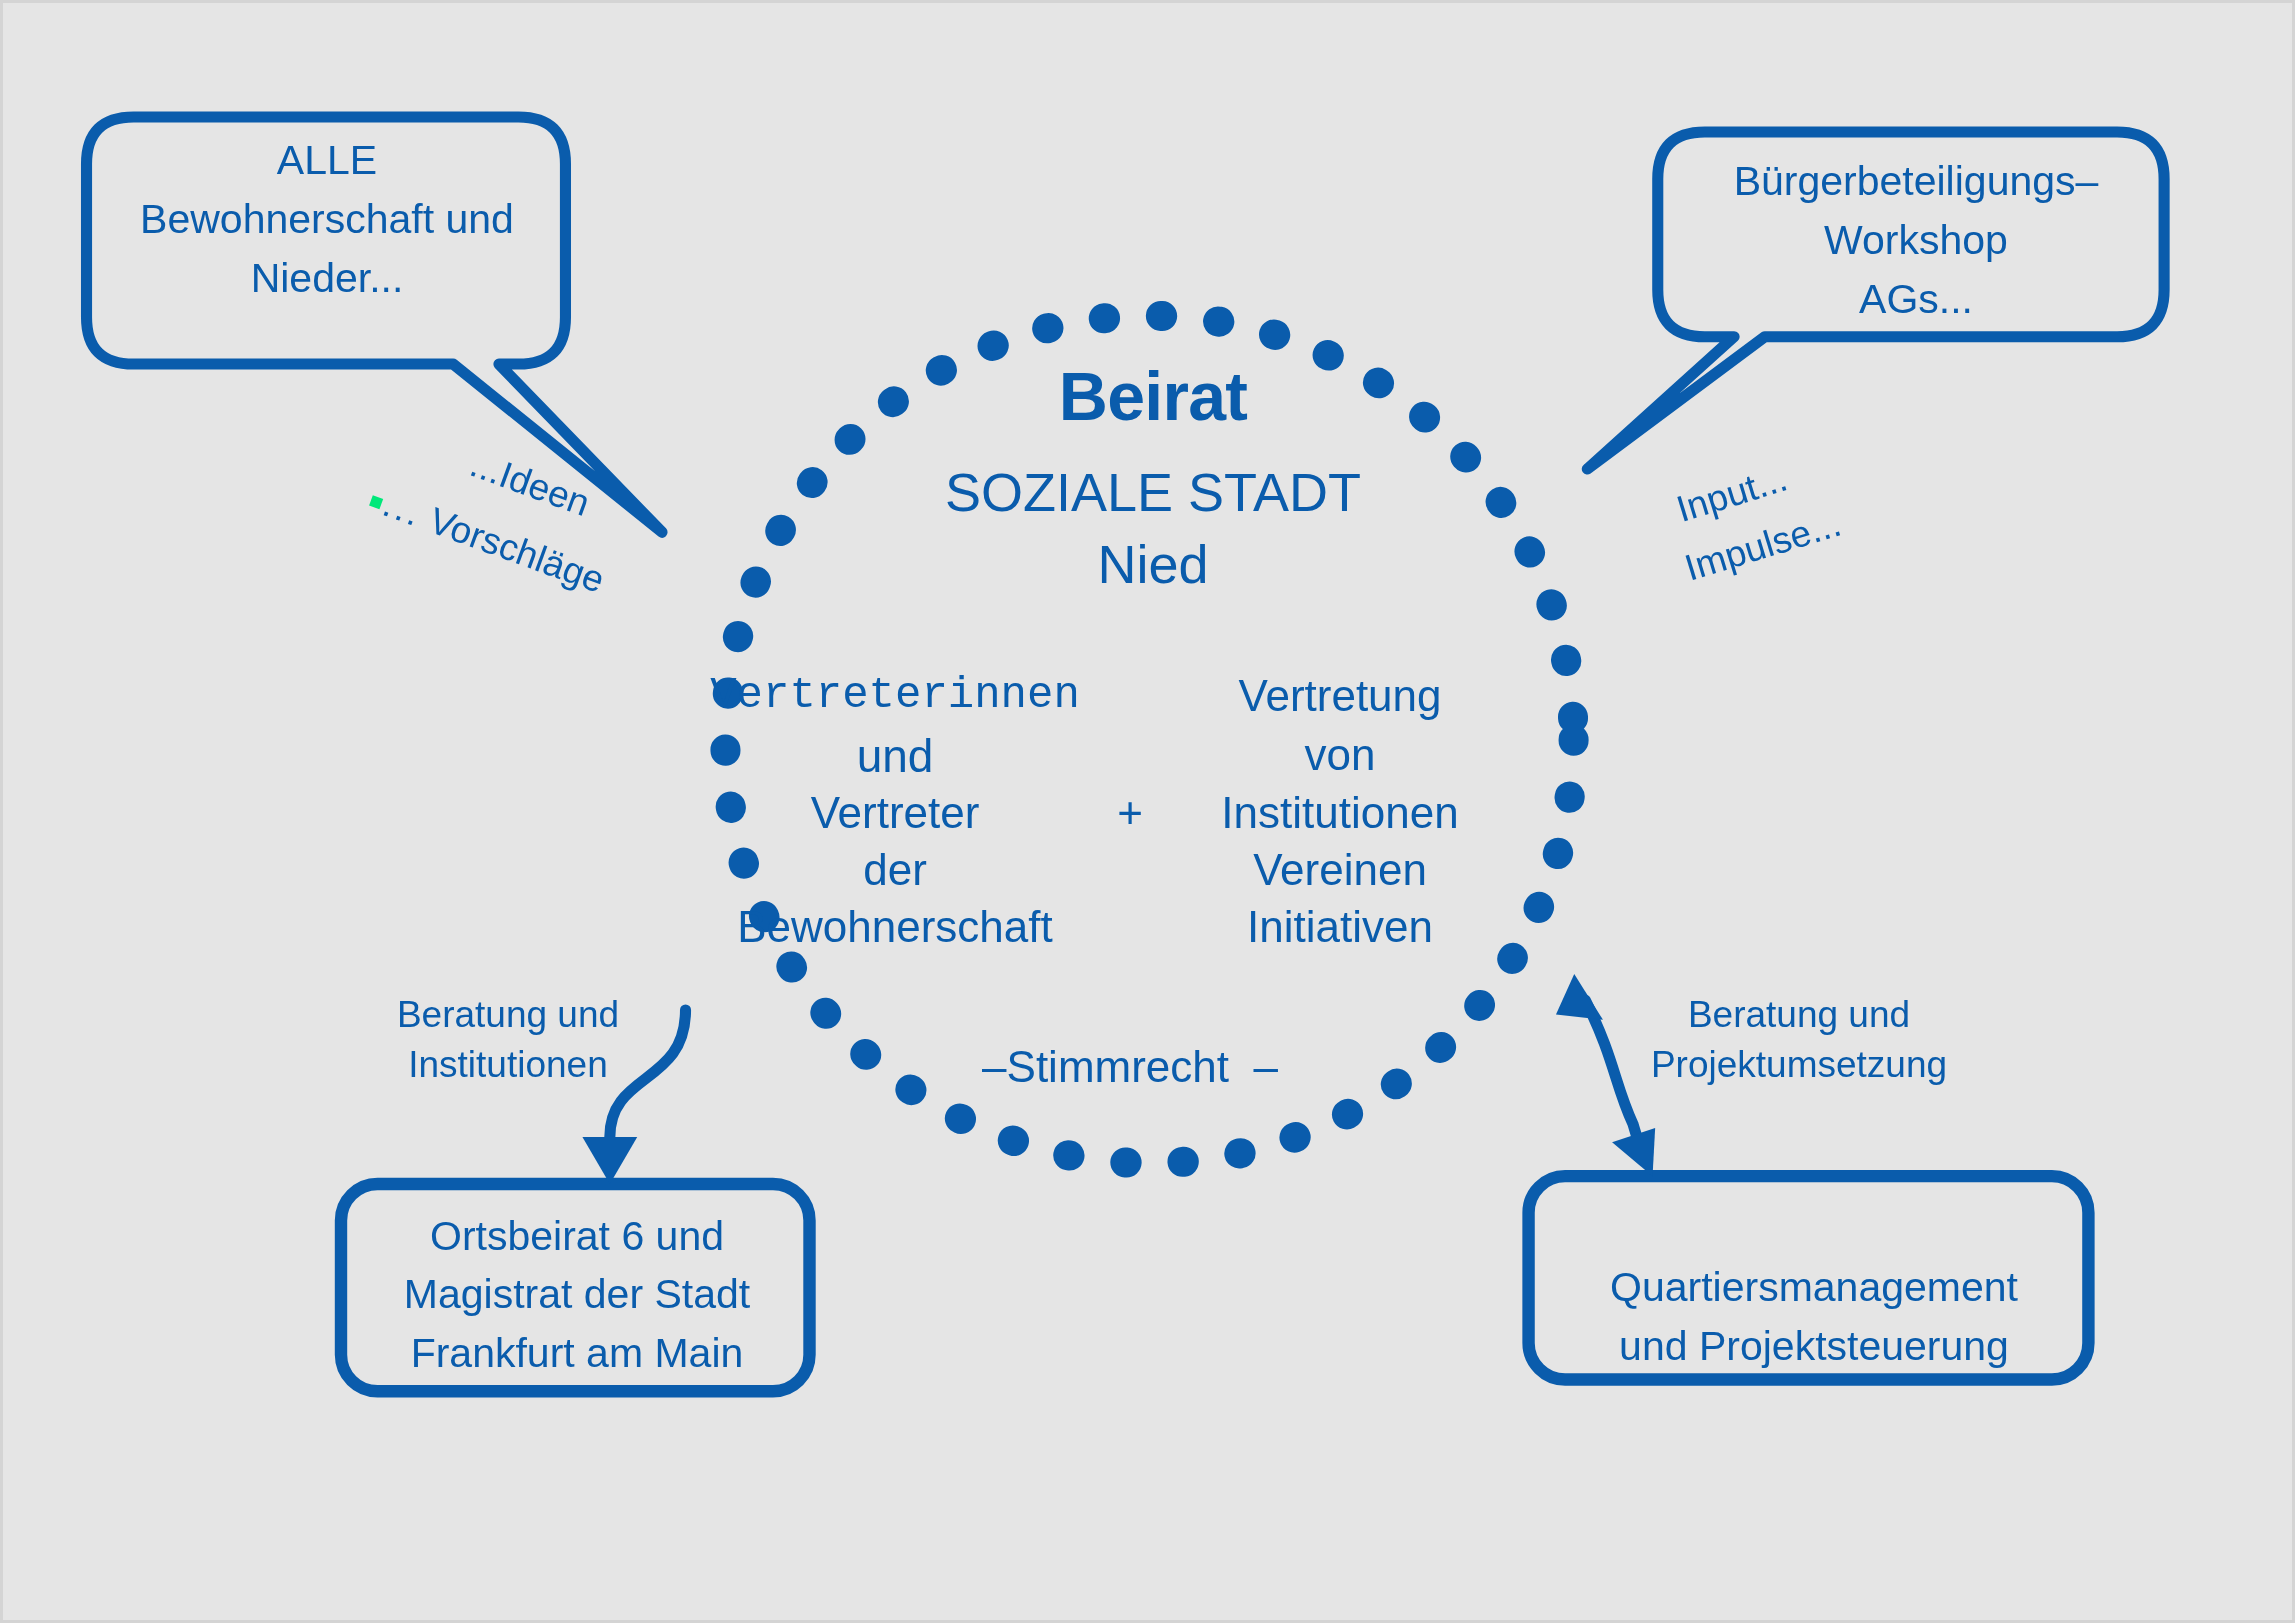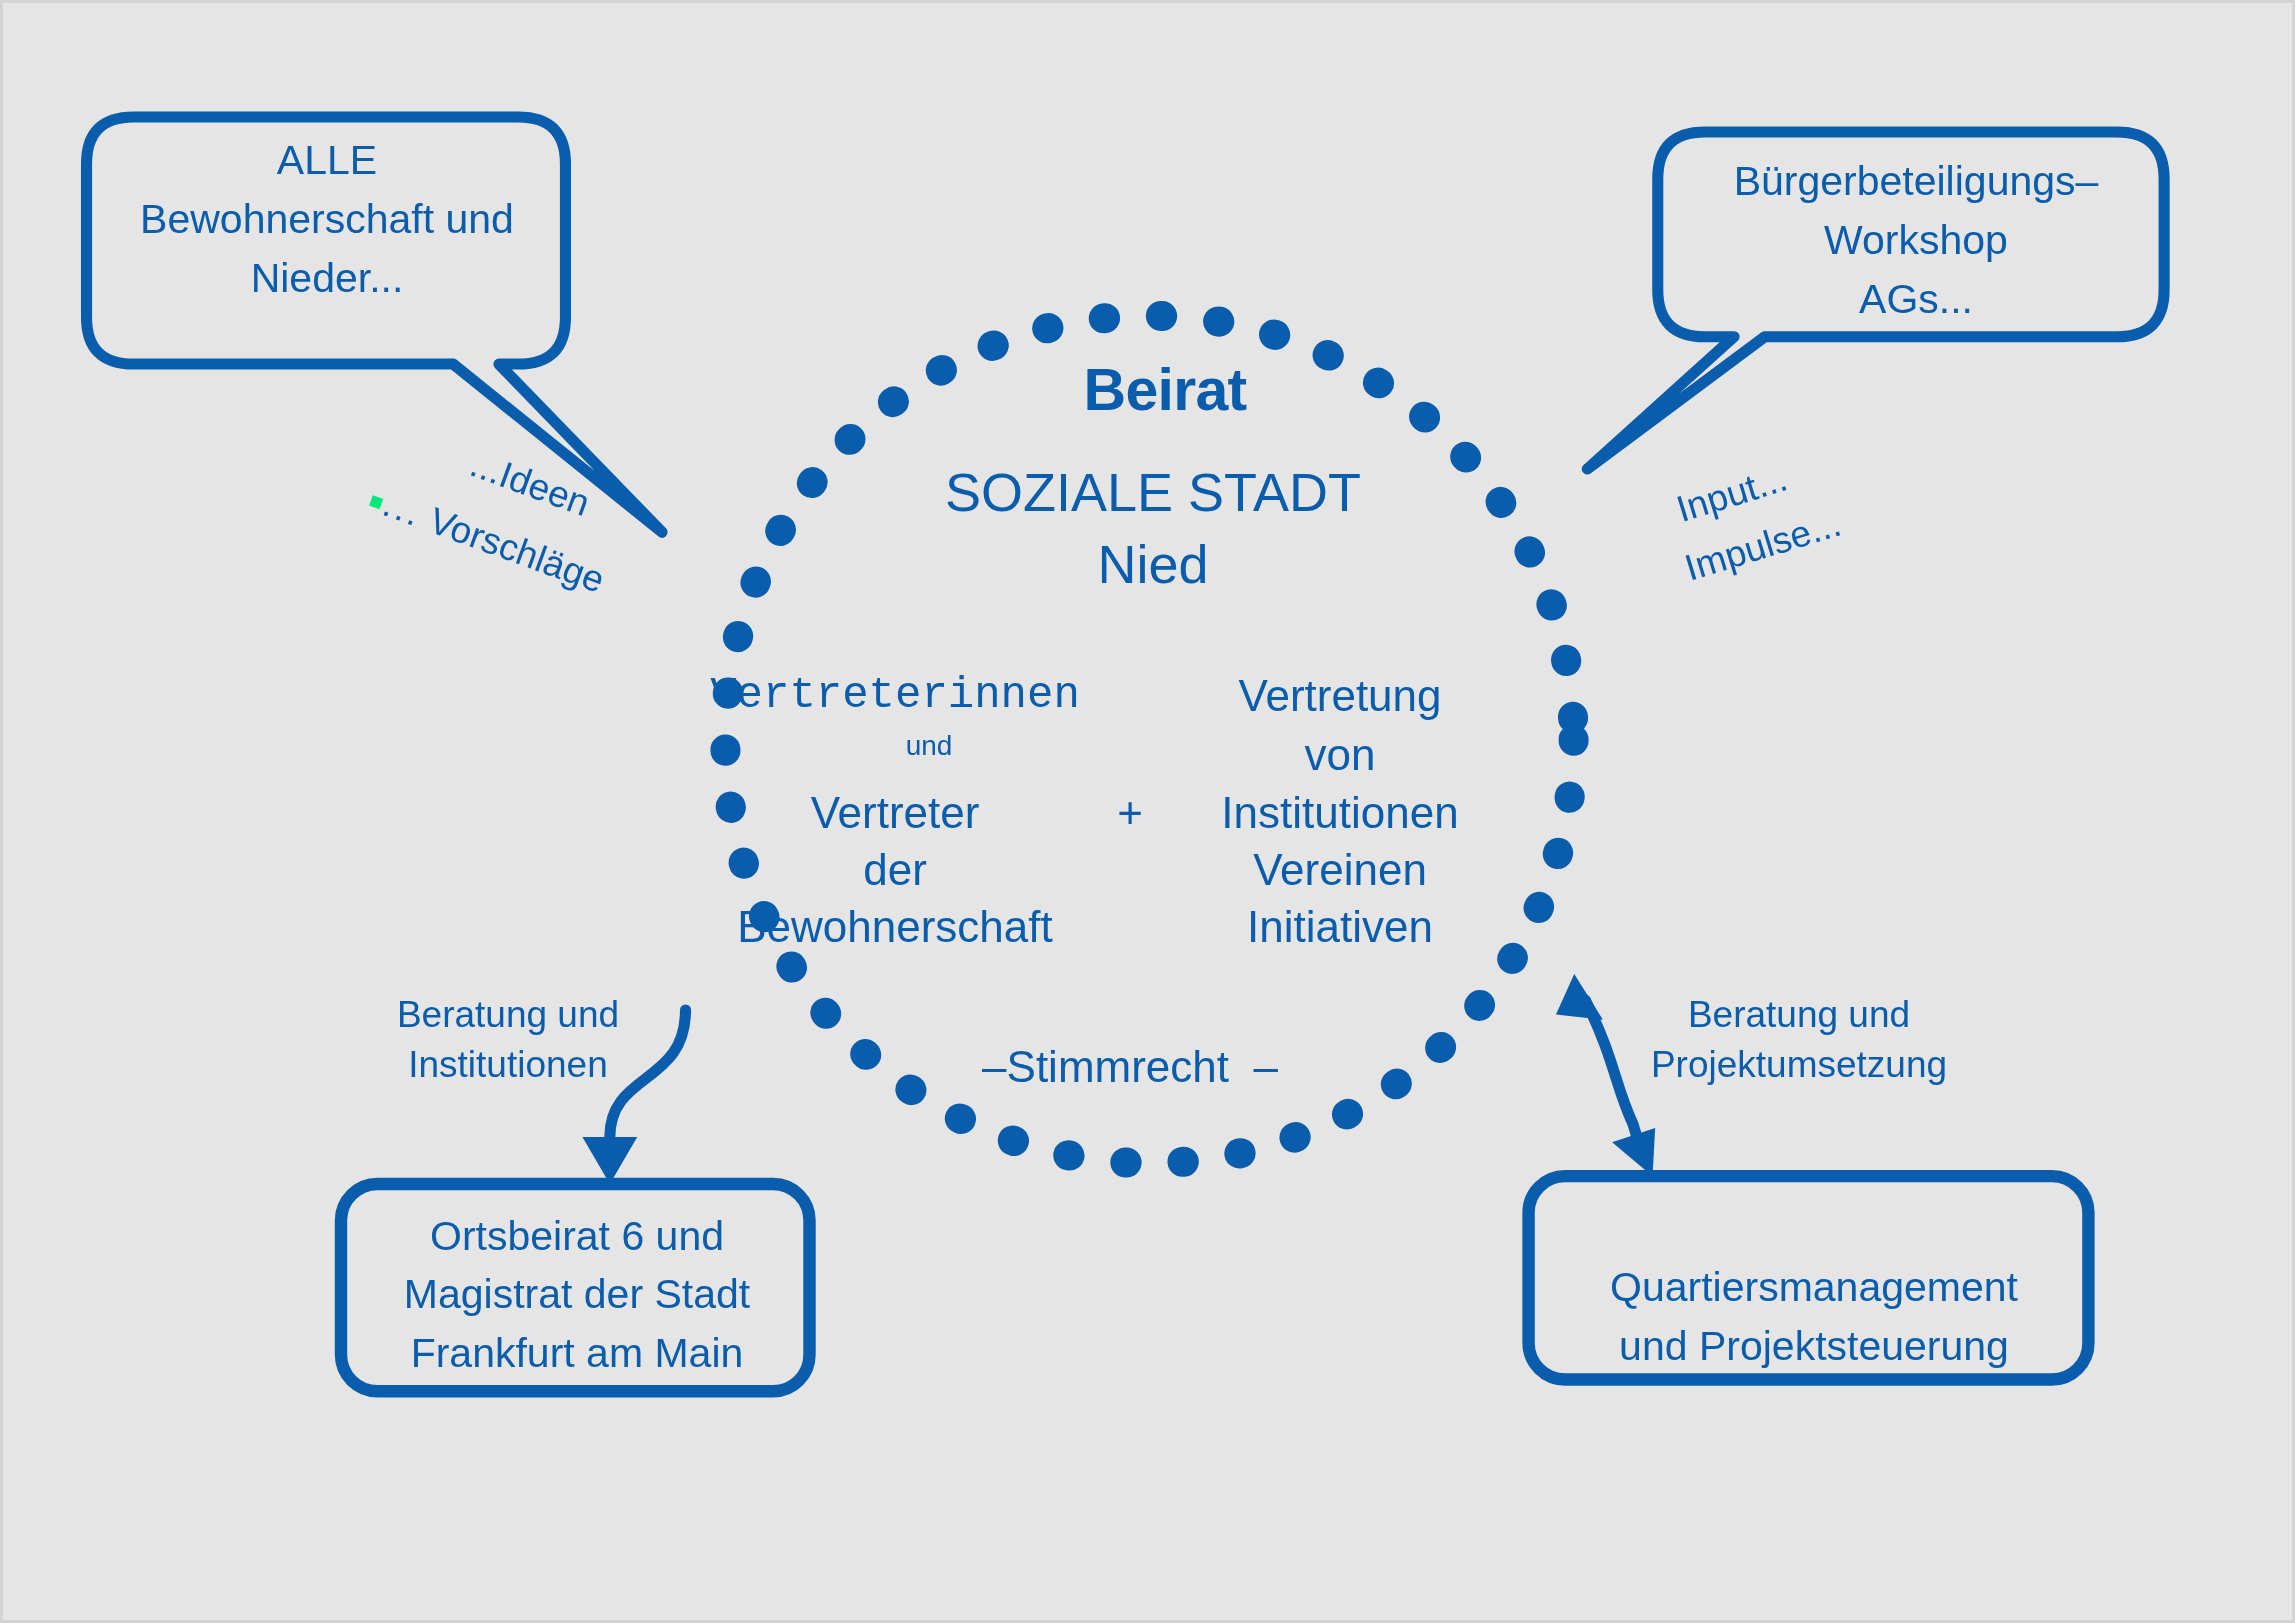--- a/index.html
+++ b/index.html
@@ -93,28 +93,28 @@
     <g>
       <path d="M 2425 1530
                C 2470 1620 2470 1660 2498 1720
                L 2510 1760" fill="none" stroke="#0a5cac" stroke-width="17" stroke-linecap="round"></path>
       <path d="M 2408 1490 L 2452 1560 L 2380 1552 Z" fill="#0a5cac"></path>
       <path d="M 2528 1800 L 2466 1748 L 2532 1726 Z" fill="#0a5cac"></path>
     </g>
 
   </svg>
 
-  <div class="txt" style="left:1150px; top:353px; transform:translateX(-50%); font-size:59px; font-weight:700; letter-spacing:-0.7px;margin-left:12px;">Beirat</div>
+  <div class="txt" style="left:1150px; top:353px; transform:translateX(-50%); font-size:68px; font-weight:700; letter-spacing:-0.7px;">Beirat</div>
 
   <div class="txt" style="left:1150px; top:458px; transform:translateX(-50%); font-size:54px; font-weight:400;">SOZIALE STADT</div>
 
   <div class="txt" style="left:1150px; top:530px; transform:translateX(-50%); font-size:54px; font-weight:400;">Nied</div>
 
   <div class="txt" style="left:892px; top:667px; transform:translateX(-50%); font-size:44px;font-family:Liberation Mono, monospace;">Vertreterinnen</div>
-  <div class="txt" style="left:892px; top:726px; transform:translateX(-50%); font-size:28px;margin-left:34px;">und</div>
+  <div class="txt" style="left:892px; top:726px; transform:translateX(-50%); font-size:46px;">und</div>
   <div class="txt" style="left:892px; top:784px; transform:translateX(-50%); font-size:44px;">Vertreter</div>
   <div class="txt" style="left:892px; top:841px; transform:translateX(-50%); font-size:44px;">der</div>
   <div class="txt" style="left:892px; top:898px; transform:translateX(-50%); font-size:44px;">Bewohnerschaft</div>
 
   <div class="txt" style="left:1127px; top:784px; transform:translateX(-50%); font-size:44px;">+</div>
 
   <div class="txt" style="left:1337px; top:667px; transform:translateX(-50%); font-size:44px;">Vertretung</div>
   <div class="txt" style="left:1337px; top:726px; transform:translateX(-50%); font-size:44px;">von</div>
   <div class="txt" style="left:1337px; top:784px; transform:translateX(-50%); font-size:44px;">Institutionen</div>
   <div class="txt" style="left:1337px; top:841px; transform:translateX(-50%); font-size:44px;">Vereinen</div>

